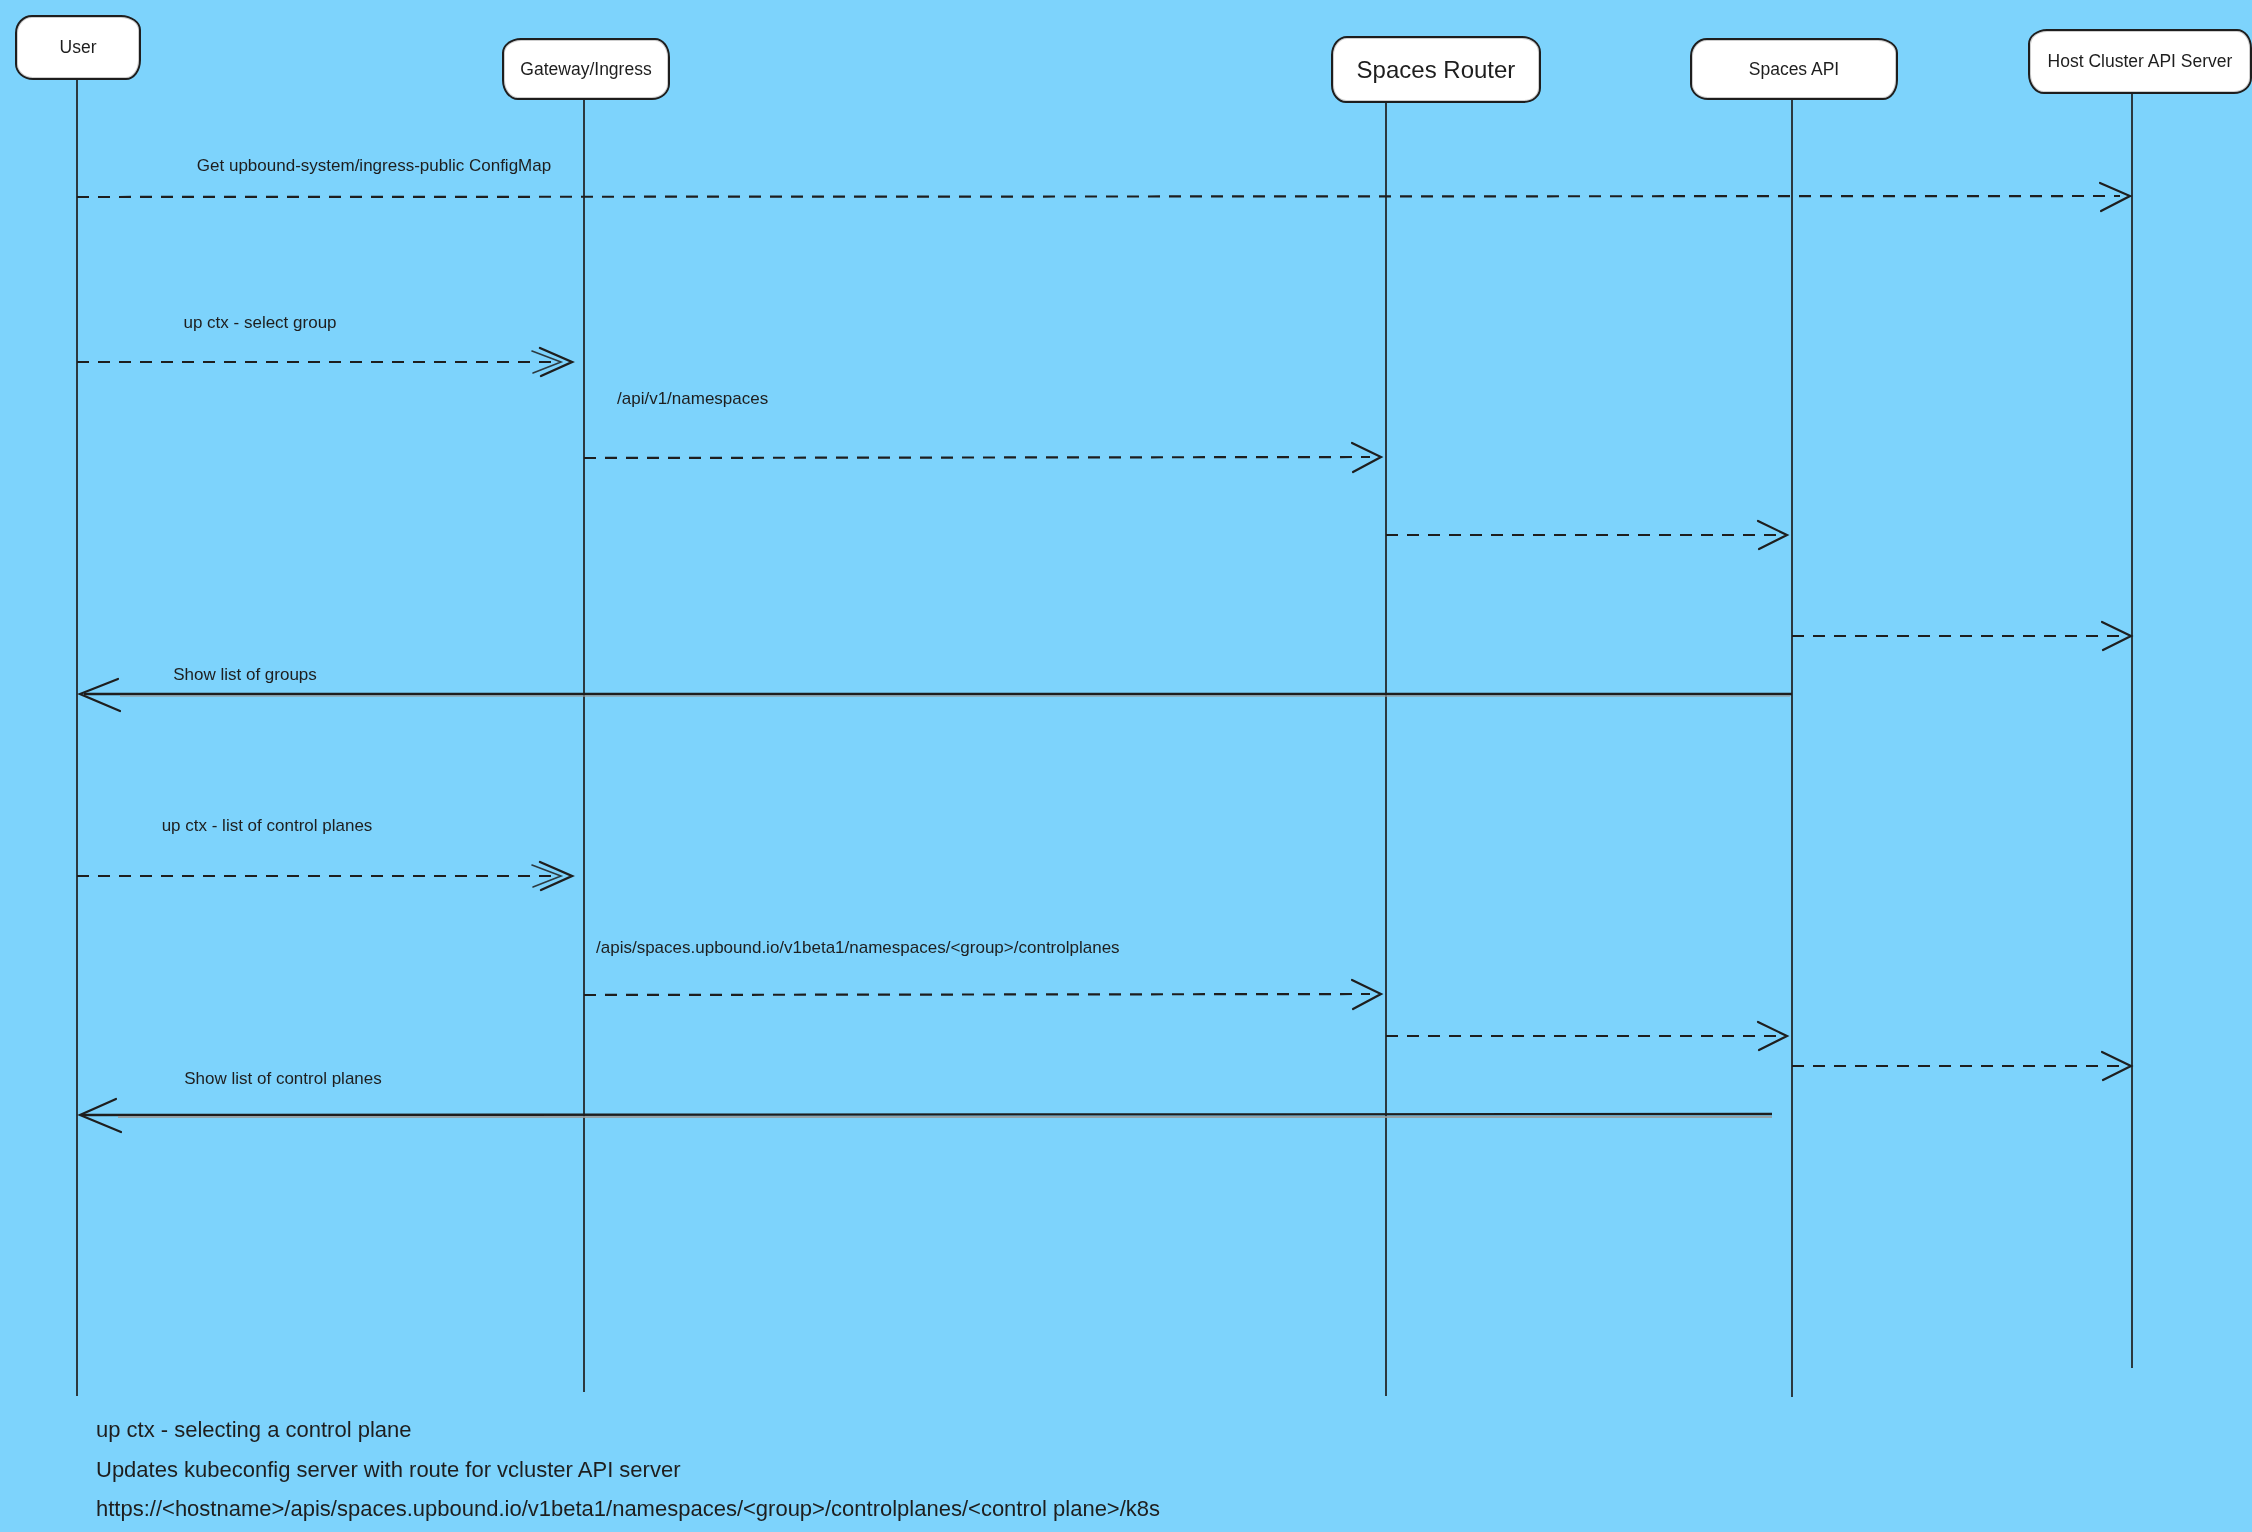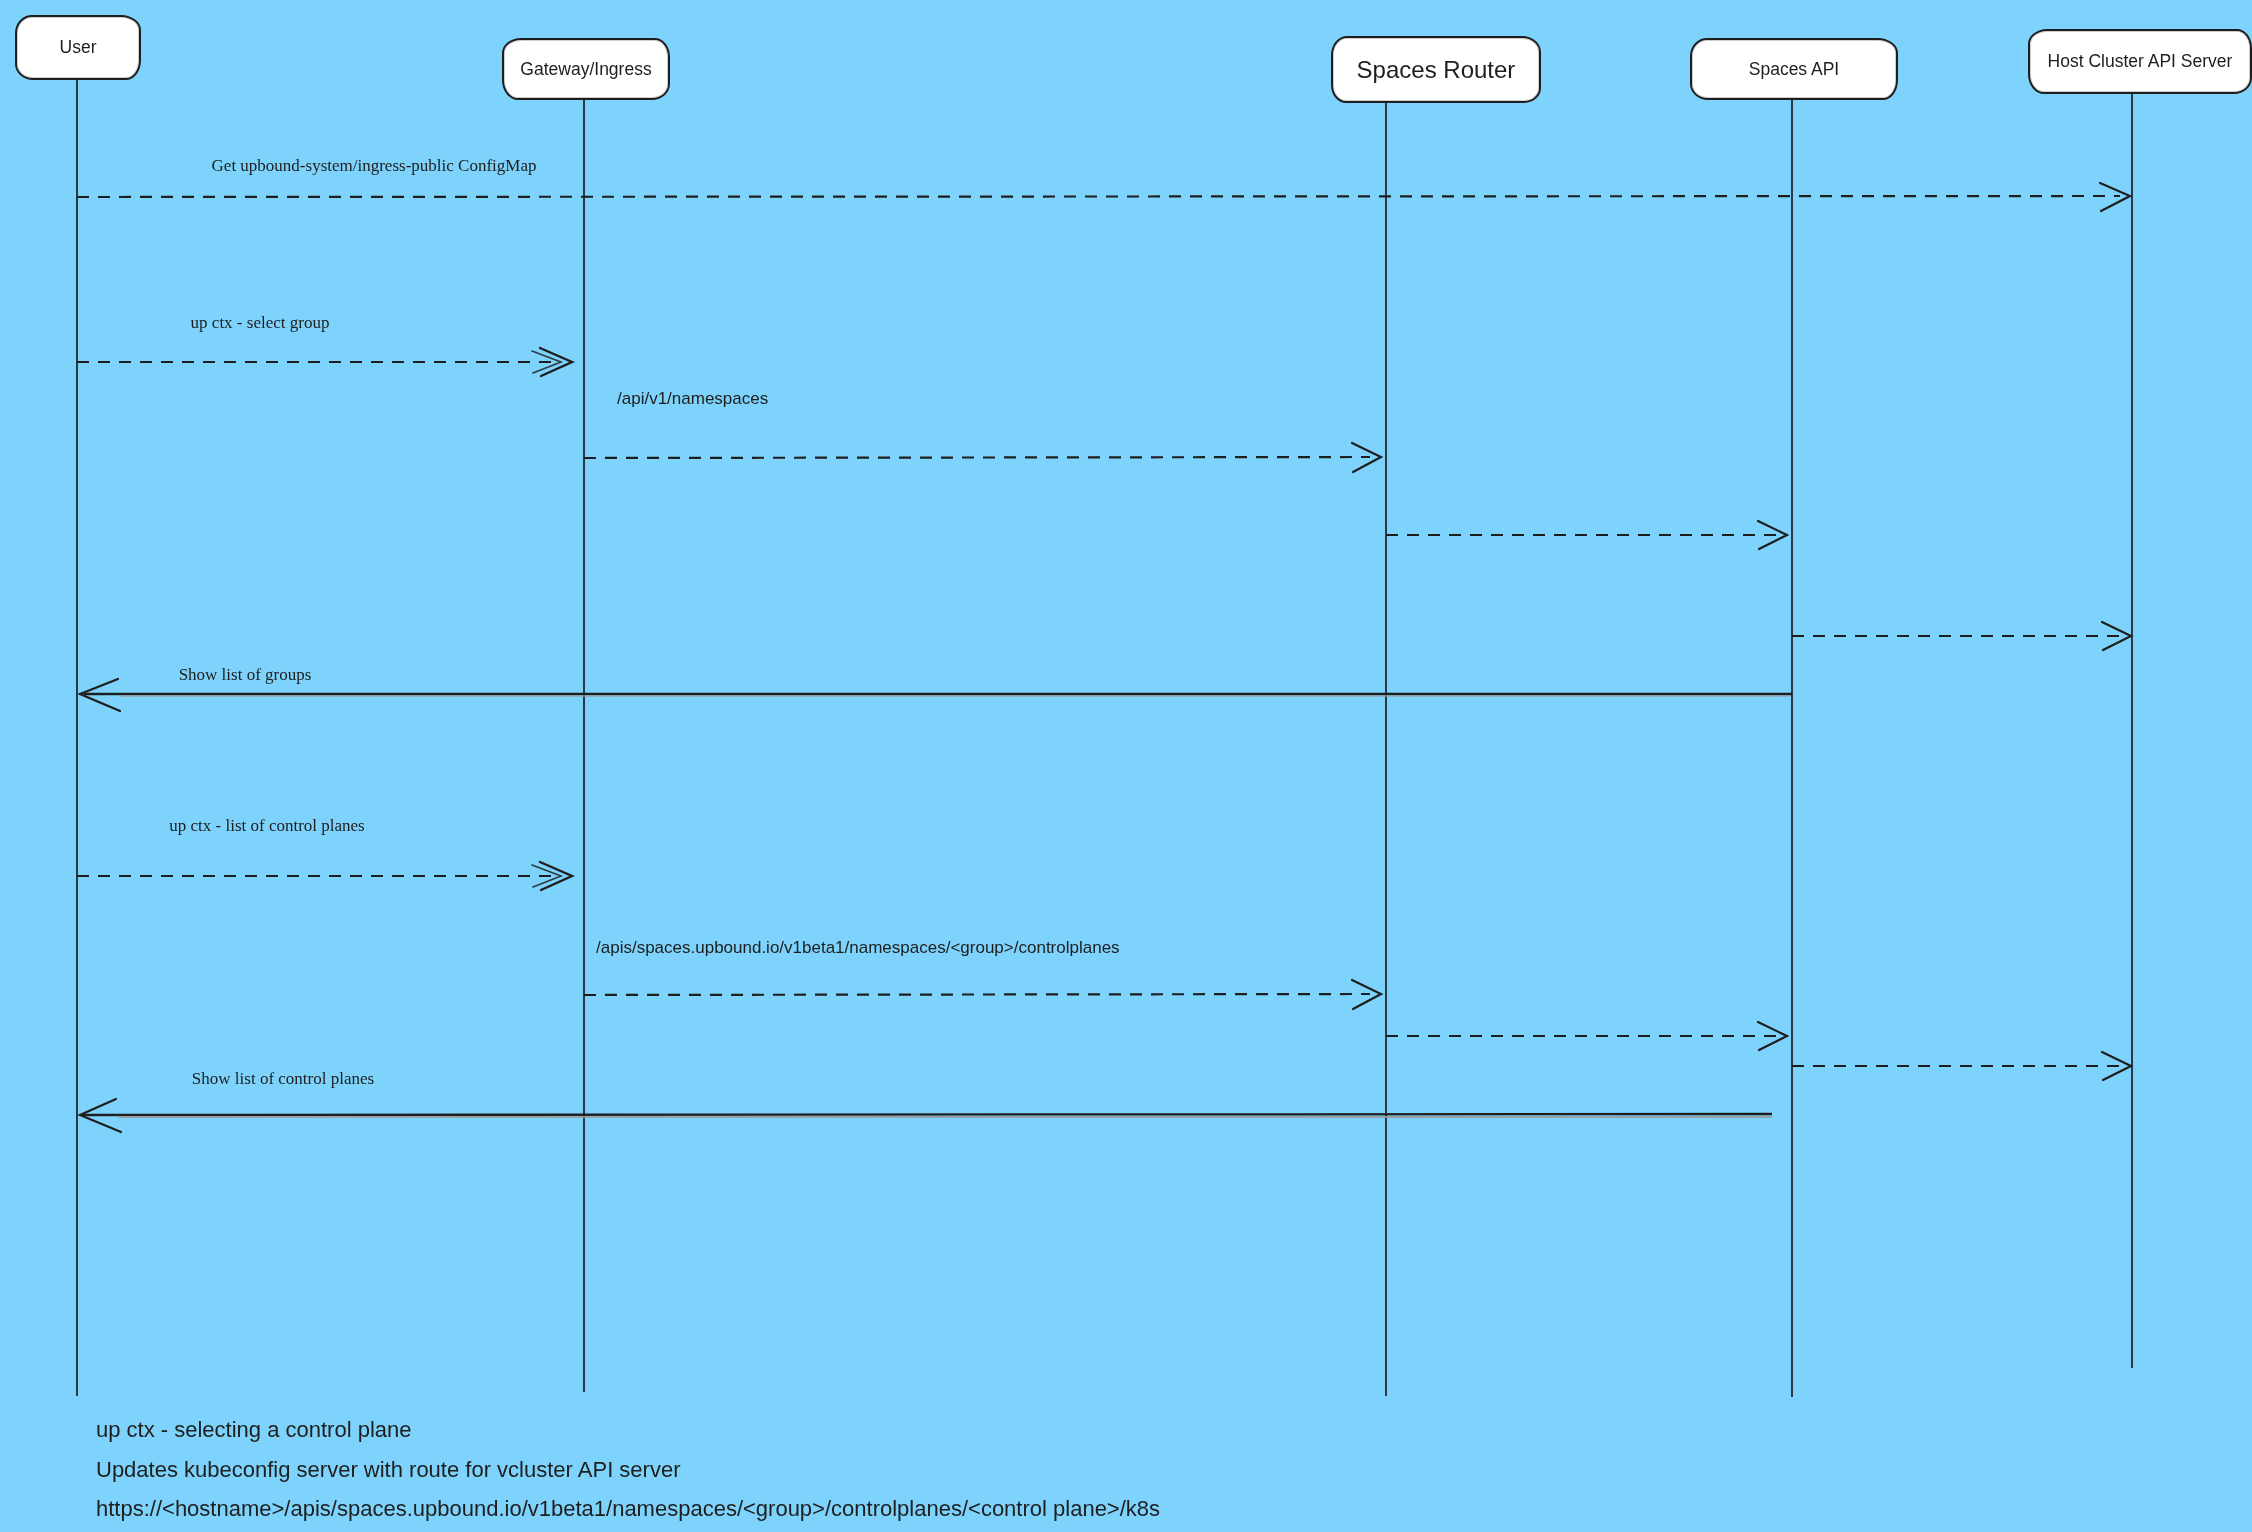--- a/index.html
+++ b/index.html
@@ -39,21 +39,21 @@
   .actor.r2 { border-radius: 19px 15px 18px 16px / 15px 19px 16px 20px; }
   .actor.r3 { border-radius: 16px 19px 17px 15px / 19px 16px 15px 18px; }
   .actor-router { font-size: 24px; }
   .label {
     position: absolute;
     font-size: 17px;
     white-space: nowrap;
     z-index: 3;
     line-height: 21px;
   }
-  .centered { transform: translateX(-50%); text-align: right; font-family: Liberation Serif, serif; }
+  .centered { transform: translateX(-50%); text-align: right; }
   .footnote {
     position: absolute;
     font-size: 22px;
     white-space: nowrap;
     z-index: 3;
     text-align: right;
   }
 </style>
 </head>
 <body>

